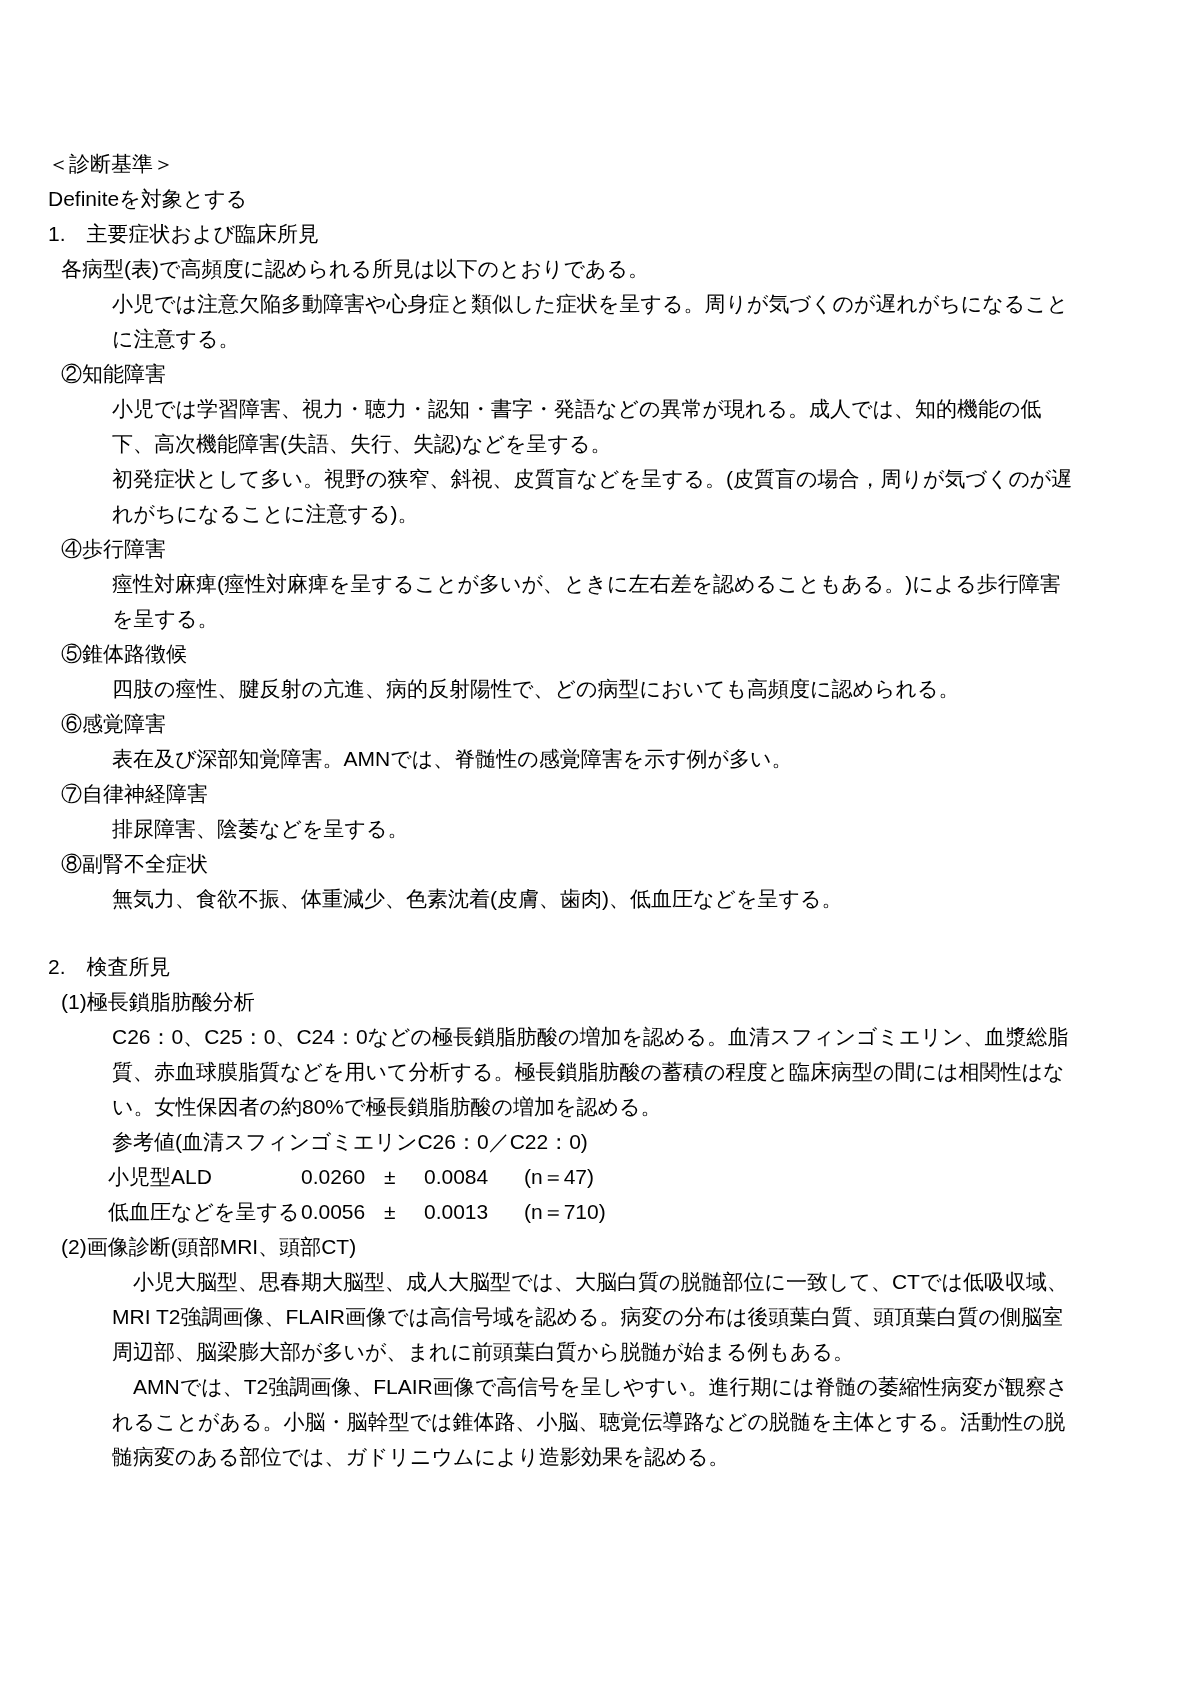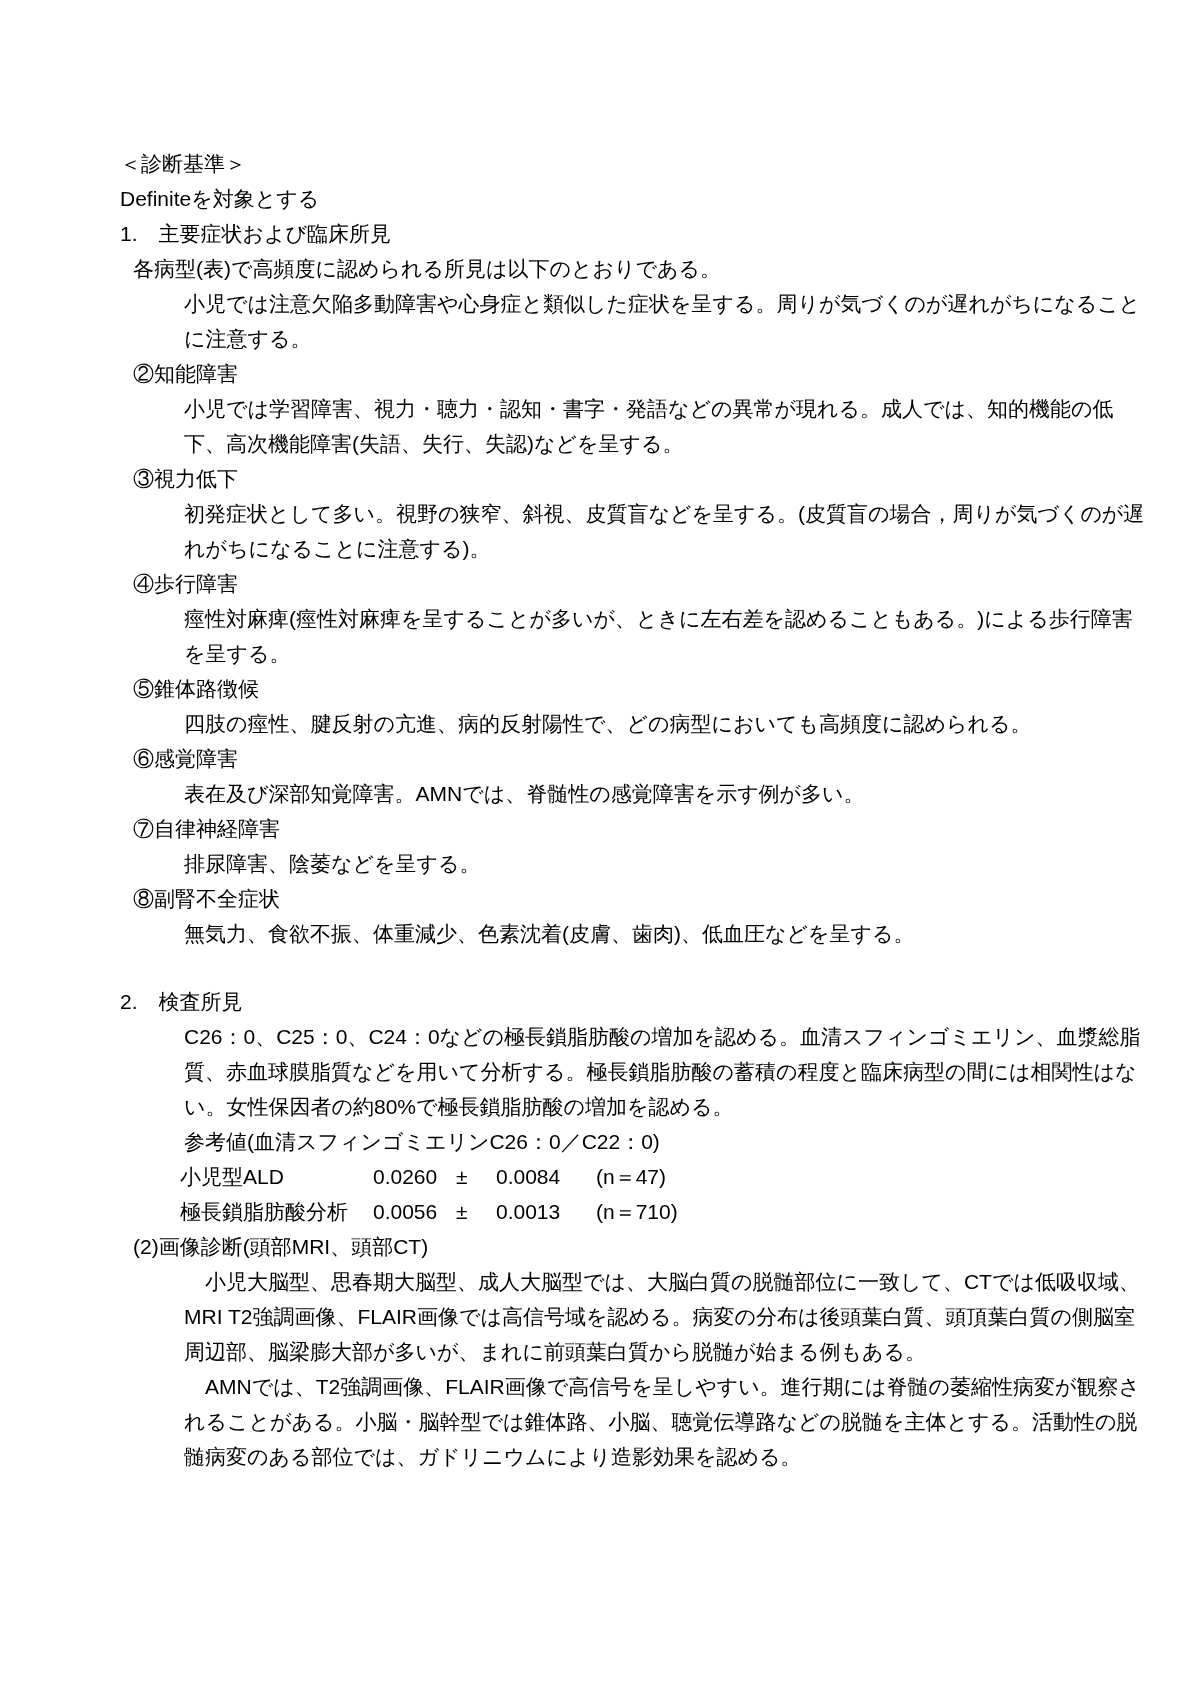--- a/index.html
+++ b/index.html
@@ -10,21 +10,21 @@
   .page {
     position: relative;
     width: 1074px;
     min-height: 1695px;
     box-sizing: border-box;
     background: #ffffff;
     color: #000000;
     font-family: "Liberation Sans", sans-serif;
     font-size: 21px;
     line-height: 35px;
-    padding: 146px 62px 40px 120px;
+    padding: 146px 62px 40px 48px;
   }
   .line {
     min-height: 35px;
     white-space: pre-wrap;
   }
   .para {
     white-space: normal;
     word-break: break-all;
     overflow-wrap: anywhere;
   }
@@ -56,21 +56,20 @@
   <div>
     <div class="line l2 para">小児では注意欠陥多動障害や心身症と類似した症状を呈する。周りが気づくのが遅れがちになることに注意する。</div>
   </div>
 
   <div>
     <div class="line l1">②知能障害</div>
     <div class="line l2 para">小児では学習障害、視力・聴力・認知・書字・発語などの異常が現れる。成人では、知的機能の低下、高次機能障害(失語、失行、失認)などを呈する。</div>
   </div>
 
   <div>
-    <div class="line l1">③視力低下</div>
     <div class="line l2 para">初発症状として多い。視野の狭窄、斜視、皮質盲などを呈する。(皮質盲の場合，周りが気づくのが遅れがちになることに注意する)。</div>
   </div>
 
   <div>
     <div class="line l1">④歩行障害</div>
     <div class="line l2 para">痙性対麻痺(痙性対麻痺を呈することが多いが、ときに左右差を認めることもある。)による歩行障害を呈する。</div>
   </div>
 
   <div>
     <div class="line l1">⑤錐体路徴候</div>
@@ -88,33 +87,34 @@
   </div>
 
   <div>
     <div class="line l1">⑧副腎不全症状</div>
     <div class="line l2 para">無気力、食欲不振、体重減少、色素沈着(皮膚、歯肉)、低血圧などを呈する。</div>
   </div>
 
   <div class="line gap-before">2.　検査所見</div>
 
   <div>
+    <div class="line l1">(1)極長鎖脂肪酸分析</div>
     <div class="line l2 para">C26：0、C25：0、C24：0などの極長鎖脂肪酸の増加を認める。血清スフィンゴミエリン、血漿総脂質、赤血球膜脂質などを用いて分析する。極長鎖脂肪酸の蓄積の程度と臨床病型の間には相関性はない。女性保因者の約80%で極長鎖脂肪酸の増加を認める。</div>
     <div class="line l2">参考値(血清スフィンゴミエリンC26：0／C22：0)</div>
 
     <div class="line l3 ref-row">
       <span class="ref-name">小児型ALD</span>
       <span class="ref-mean">0.0260</span>
       <span class="ref-pm">±</span>
       <span class="ref-sd">0.0084</span>
       <span class="ref-n">(n＝47)</span>
     </div>
 
     <div class="line l3 ref-row">
-      <span class="ref-name">極長鎖脂肪酸分析</span>
+      <span class="ref-name">低血圧などを呈する</span>
       <span class="ref-mean">0.0056</span>
       <span class="ref-pm">±</span>
       <span class="ref-sd">0.0013</span>
       <span class="ref-n">(n＝710)</span>
     </div>
   </div>
 
   <div>
     <div class="line l1">(2)画像診断(頭部MRI、頭部CT)</div>
     <div class="line l2 para first-indent">小児大脳型、思春期大脳型、成人大脳型では、大脳白質の脱髄部位に一致して、CTでは低吸収域、MRI T2強調画像、FLAIR画像では高信号域を認める。病変の分布は後頭葉白質、頭頂葉白質の側脳室周辺部、脳梁膨大部が多いが、まれに前頭葉白質から脱髄が始まる例もある。</div>

